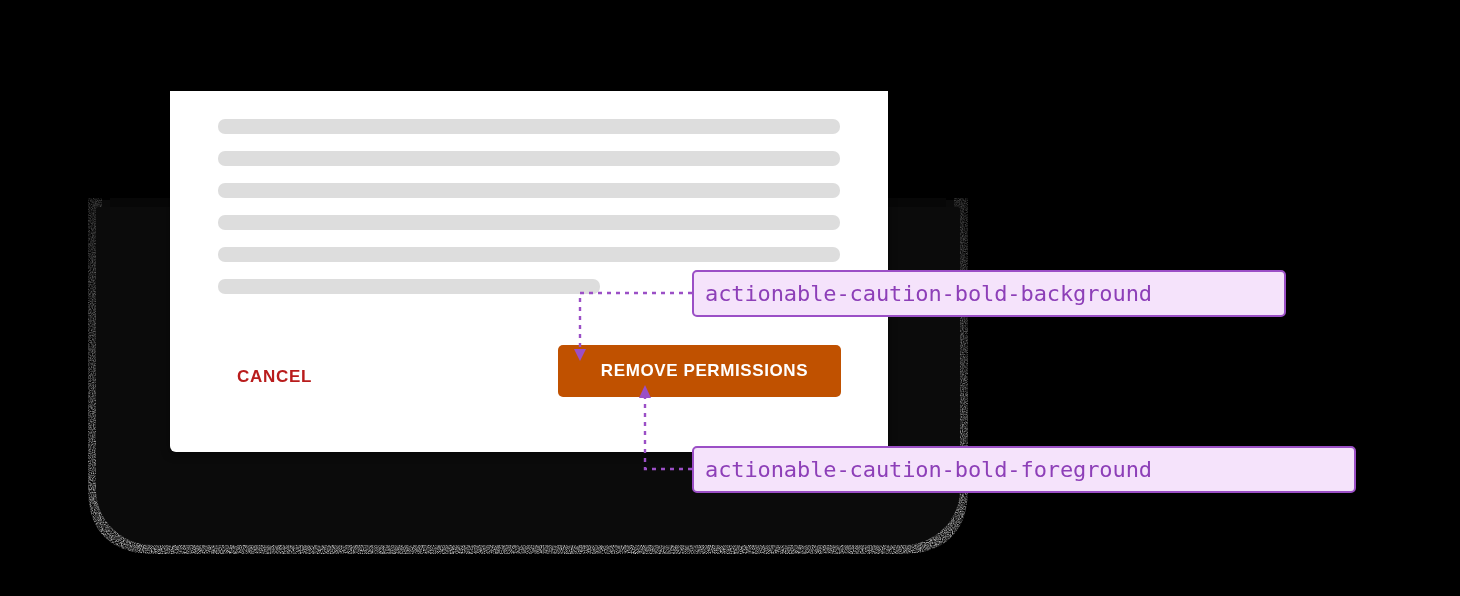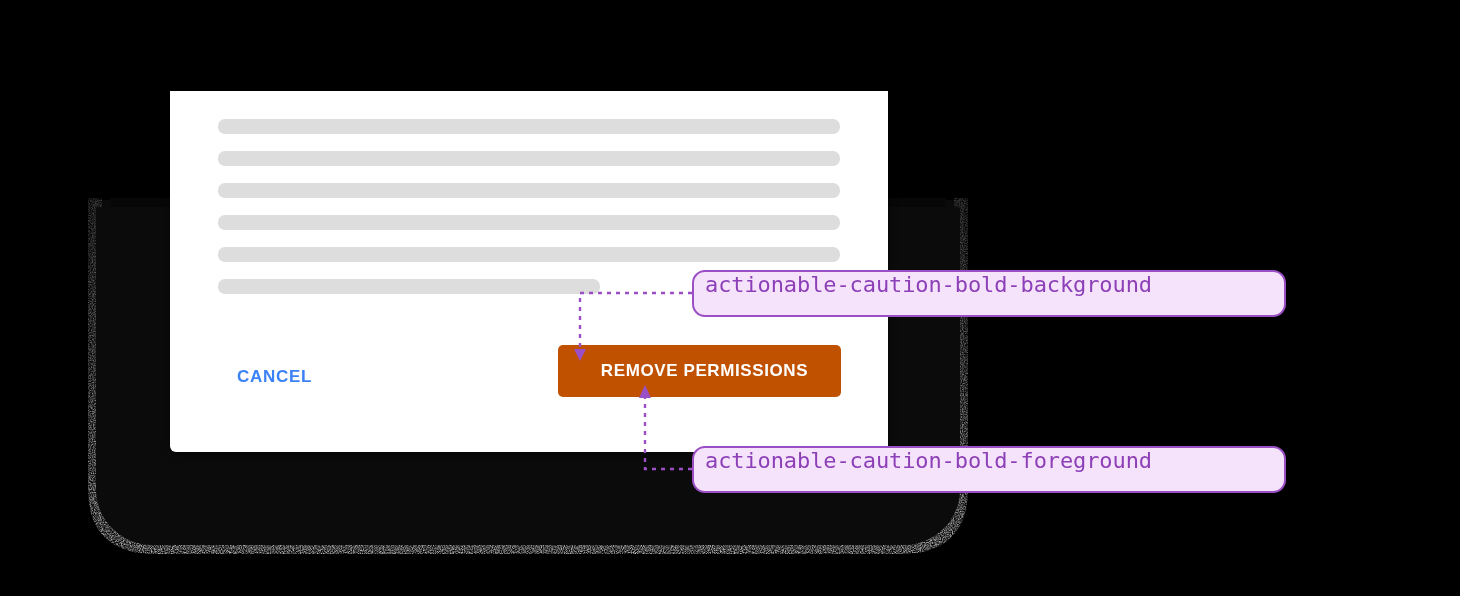--- a/index.html
+++ b/index.html
@@ -81,21 +81,21 @@
     height: 70px;
   }
 
   .cancel-button {
     position: absolute;
     left: 63px;
     top: 16px;
     font-size: 17px;
     font-weight: 700;
     letter-spacing: 0.7px;
-    color: #3b82f6;
+    color: #b91c1c;
     background: transparent;
     border: 0;
     padding: 6px 4px;
     cursor: pointer;
     font-family: "Liberation Sans", sans-serif;
   }
 
   .remove-button {
     position: absolute;
     left: 388px;
@@ -115,41 +115,41 @@
     align-items: center;
     justify-content: center;
     padding-left: 16px;
   }
 
   
   .annotation {
     position: absolute;
     background: #f5e3fb;
     border: 2px solid #9b4fc6;
-    border-radius: 13px;
+    border-radius: 5px;
     box-sizing: border-box;
     display: flex;
-    align-items: flex-start;
+    align-items: center;
     padding: 0 11px;
     font-family: "DejaVu Sans Mono", "Liberation Mono", monospace;
     font-size: 22px;
     color: #8d3fb8;
     white-space: nowrap;
     letter-spacing: -0.1px;
   }
   #annotation-background {
     left: 692px;
     top: 270px;
     width: 594px;
     height: 47px;
   }
   #annotation-foreground {
     left: 692px;
     top: 446px;
-    width: 594px;
+    width: 664px;
     height: 47px;
   }
 
   
   .connector-layer {
     position: absolute;
     left: 0; top: 0;
     width: 1460px;
     height: 596px;
     pointer-events: none;

